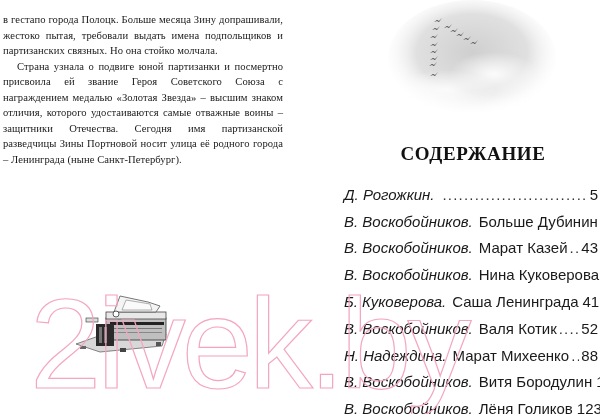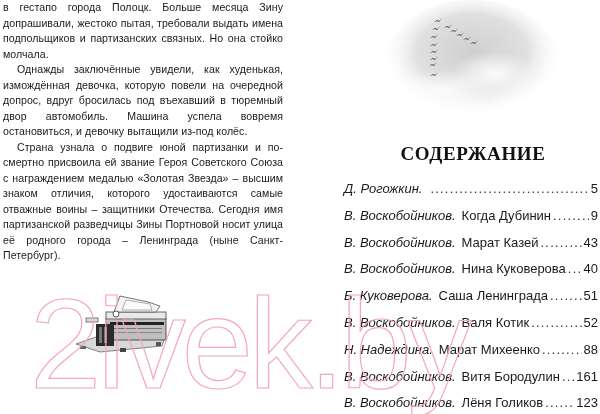--- a/index.html
+++ b/index.html
@@ -1,37 +1,36 @@
 <!DOCTYPE html>
 <html><head>
 <meta charset="utf-8">
 <style>
   html, body { margin:0; padding:0; background:#ffffff; }
   body { width:600px; height:414px; position:relative; overflow:hidden; font-family:"Liberation Sans", sans-serif; color:#1a1a1a; }
-  .left-page { position:absolute; left:3px; top:0; width:280px; }
+  .left-page { position:absolute; left:3px; top:12px; width:280px;font-family:Liberation Serif, serif; }
   .left-page p { margin:0; font-size:10.6px; line-height:15.5px; text-align:justify; letter-spacing:0.05px; }
   .left-page p.indent { text-indent:14px; }
   .typewriter { position:absolute; left:70px; top:292px; width:102px; height:64px; }
   .cloud { position:absolute; left:386px; top:0; width:172px; height:122px; }
   .toc-title { position:absolute; left:340px; top:143px; width:266px; text-align:center; font-family:"Liberation Serif", serif; font-weight:bold; font-size:19px; letter-spacing:0.6px; color:#111; }
   .toc { position:absolute; left:344px; top:181px; width:254px; }
-  .toc-row { display:flex; align-items:flex-start; height:26.8px; font-size:13px; white-space:nowrap; }
+  .toc-row { display:flex; align-items:center; height:26.8px; font-size:15px; white-space:nowrap; }
   .toc-author { font-style:italic; margin-right:6px; }
   .toc-item-title { }
   .toc-dots { flex:1; overflow:hidden; margin:0 2px; letter-spacing:1.2px; color:#333; }
   .toc-dots::before { content:"................................................................................................"; }
   .toc-page { text-align:right; }
   .watermark { position:absolute; left:0; top:0; width:600px; height:414px; pointer-events:none; }
 </style>
 </head>
 <body>
 
 <div class="left-page">
   <p>в гестапо города Полоцк. Больше месяца Зину допрашивали, жестоко пытая, требовали выдать имена подпольщиков и партизанских связных. Но она стойко молчала.</p>
-  <p class="indent">Однажды заключённые увидели, как худенькая, измождённая девочка, которую повели на очеред­ной допрос, вдруг бросилась под въехавший в тю­ремный двор автомобиль. Машина успела вовремя остановиться, и девочку вытащили из-под колёс.</p>
   <p class="indent">Страна узнала о подвиге юной партизанки и по­смертно присвоила ей звание Героя Советского Союза с награждением медалью «Золотая Звез­да» – высшим знаком отличия, которого удостаи­ваются самые отважные воины – защитники Оте­чества. Сегодня имя партизанской разведчицы Зины Портновой носит улица её родного города – Ленинграда (ныне Санкт-Петербург).</p>
 </div>
 
 <svg class="typewriter" viewBox="0 0 102 64">
   <polygon points="6,52 40,40 96,42 92,54 30,60" fill="#d8d8d8" stroke="#555" stroke-width="0.7"></polygon>
   <rect x="36" y="26" width="60" height="22" fill="#bfbfbf" stroke="#333" stroke-width="0.8"></rect>
   <rect x="40" y="30" width="54" height="3" fill="#222"></rect>
   <rect x="40" y="36" width="52" height="1" fill="#777"></rect>
   <rect x="40" y="40" width="52" height="1" fill="#888"></rect>
   <rect x="26" y="32" width="18" height="22" fill="#2a2a2a"></rect>
@@ -82,41 +81,41 @@
 <div class="toc-title">СОДЕРЖАНИЕ</div>
 
 <div class="toc">
   <div class="toc-row">
     <span class="toc-author">Д. Рогожкин.</span>
     <span class="toc-dots"></span>
     <span class="toc-page">5</span>
   </div>
   <div class="toc-row">
     <span class="toc-author">В. Воскобойников.</span>
-    <span class="toc-item-title">Когда Дубинин</span>
+    <span class="toc-item-title">Больше Дубинин</span>
     <span class="toc-dots"></span>
     <span class="toc-page">9</span>
   </div>
   <div class="toc-row">
     <span class="toc-author">В. Воскобойников.</span>
     <span class="toc-item-title">Марат Казей</span>
     <span class="toc-dots"></span>
     <span class="toc-page">43</span>
   </div>
   <div class="toc-row">
     <span class="toc-author">В. Воскобойников.</span>
     <span class="toc-item-title">Нина Куковерова</span>
     <span class="toc-dots"></span>
     <span class="toc-page">40</span>
   </div>
   <div class="toc-row">
     <span class="toc-author">Б. Куковерова.</span>
     <span class="toc-item-title">Саша Ленинграда</span>
     <span class="toc-dots"></span>
-    <span class="toc-page">51</span>
+    <span class="toc-page">41</span>
   </div>
   <div class="toc-row">
     <span class="toc-author">В. Воскобойников.</span>
     <span class="toc-item-title">Валя Котик</span>
     <span class="toc-dots"></span>
     <span class="toc-page">52</span>
   </div>
   <div class="toc-row">
     <span class="toc-author">Н. Надеждина.</span>
     <span class="toc-item-title">Марат Михеенко</span>

